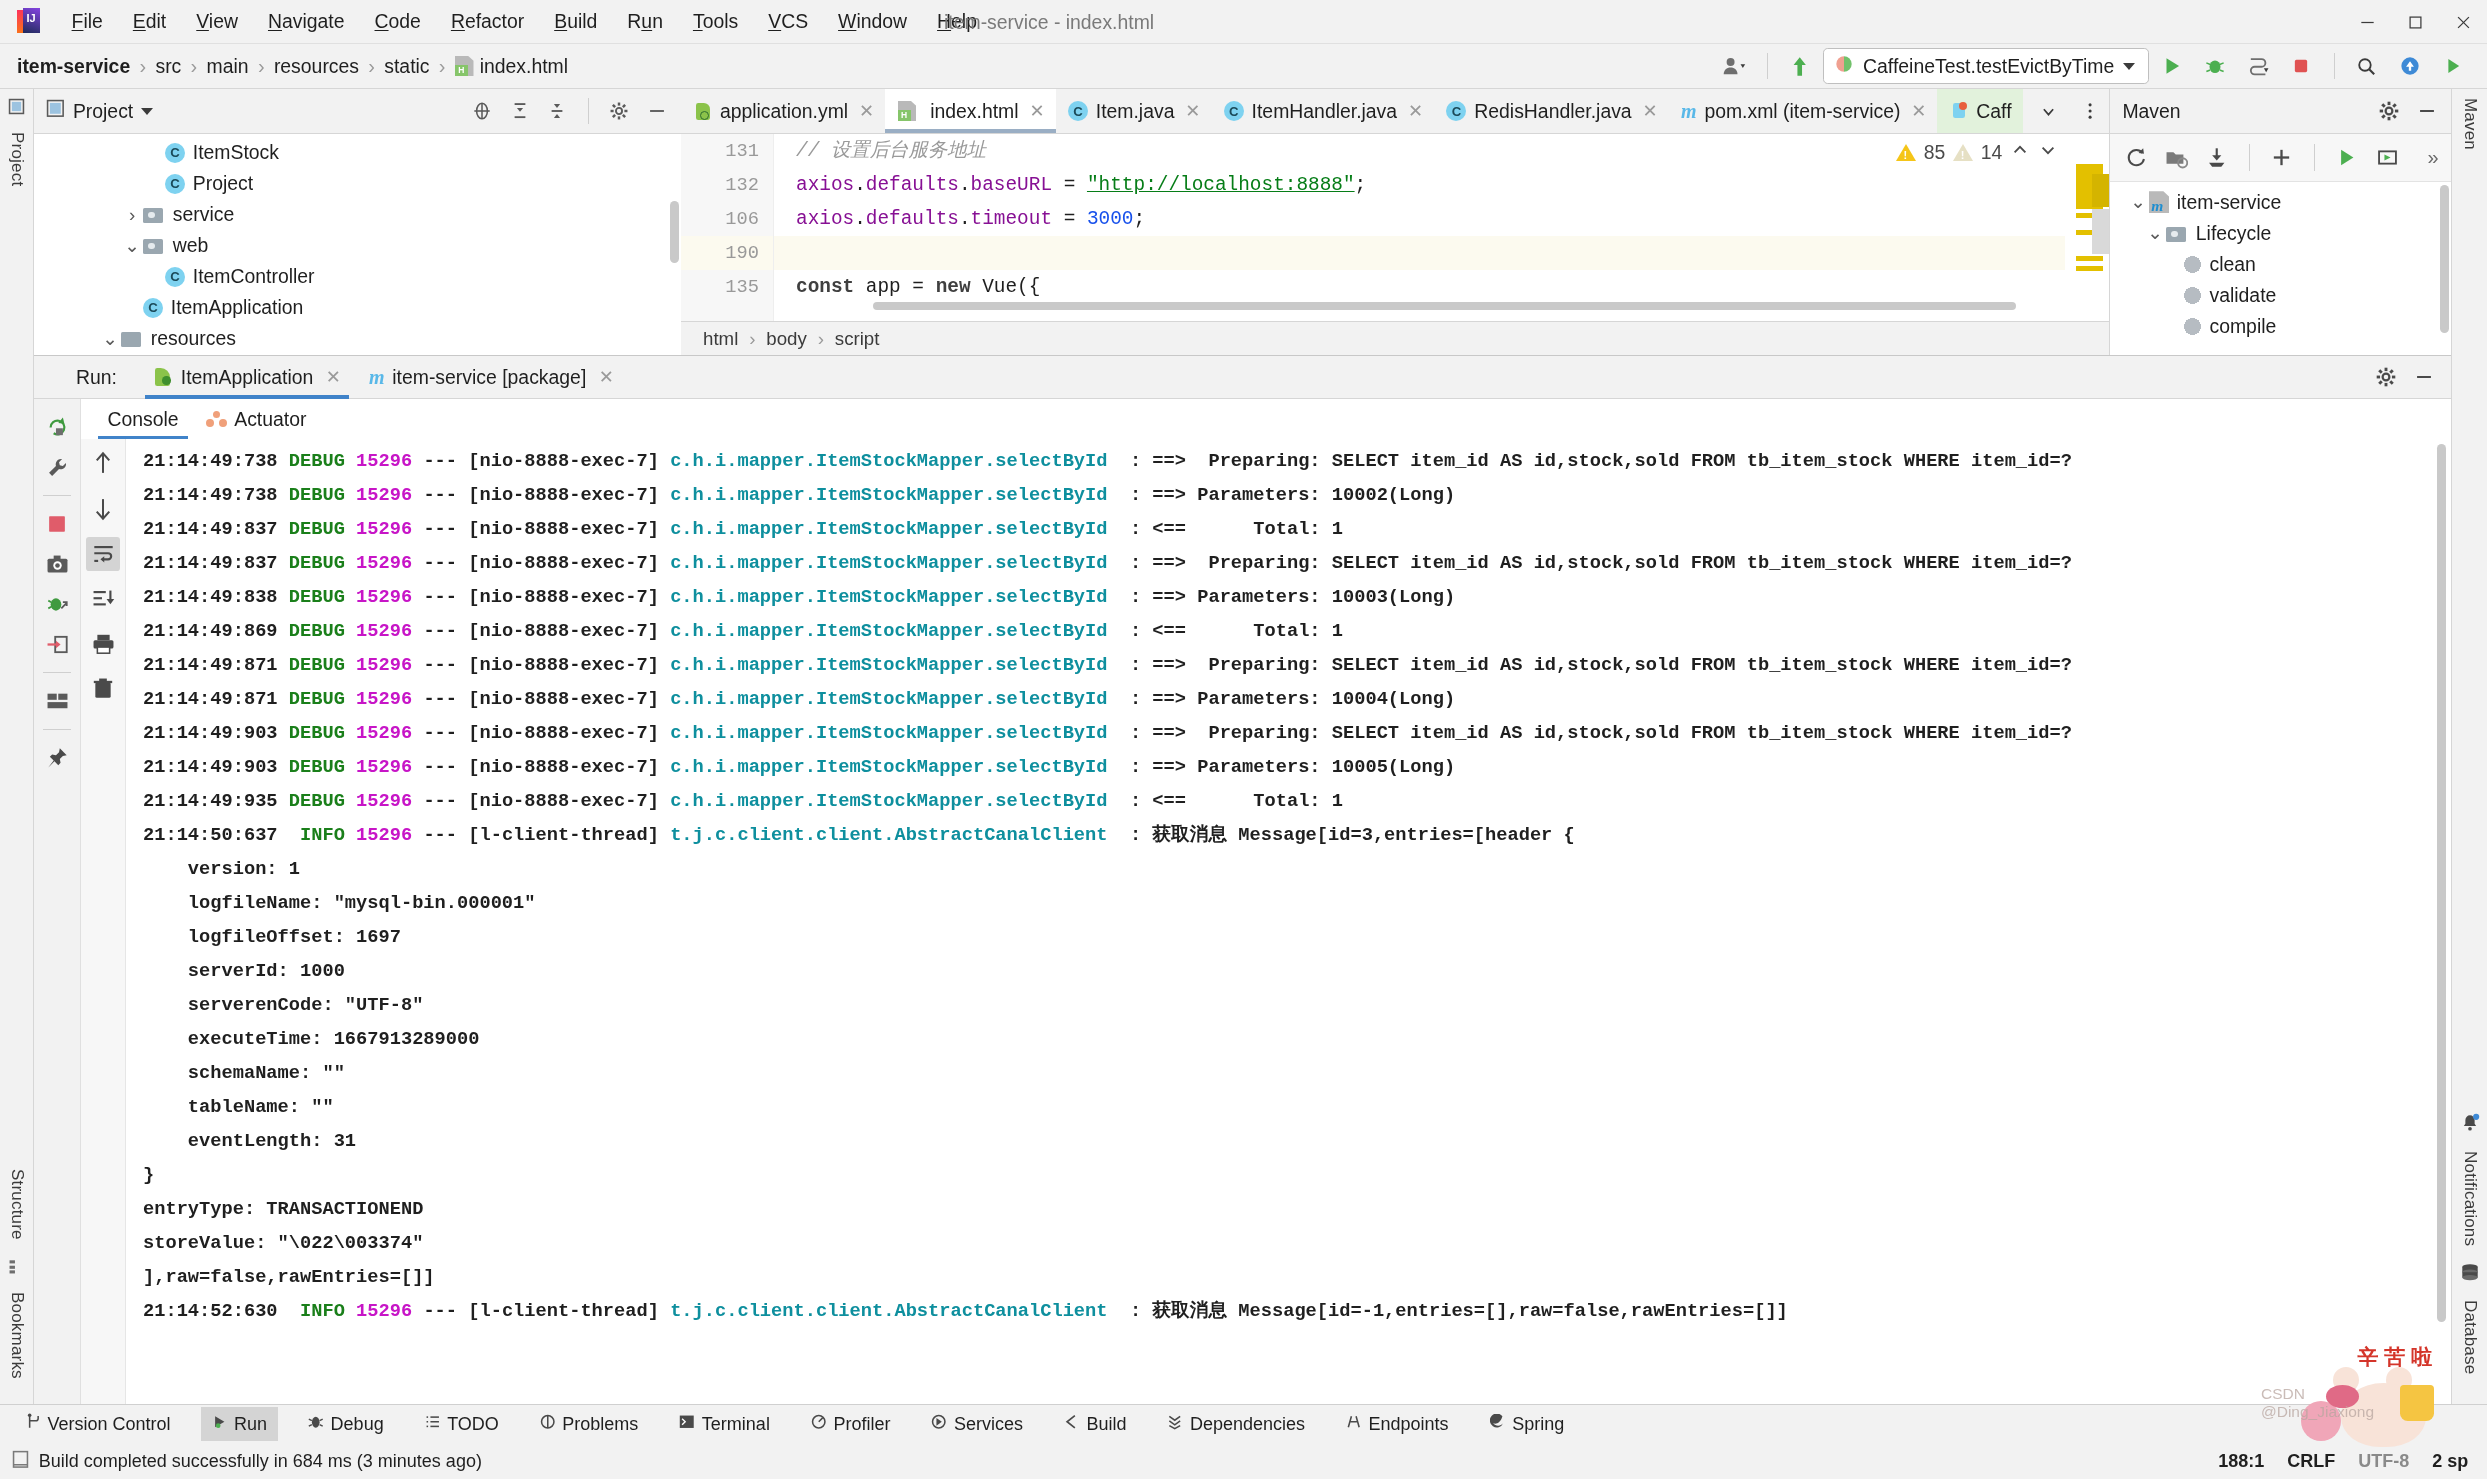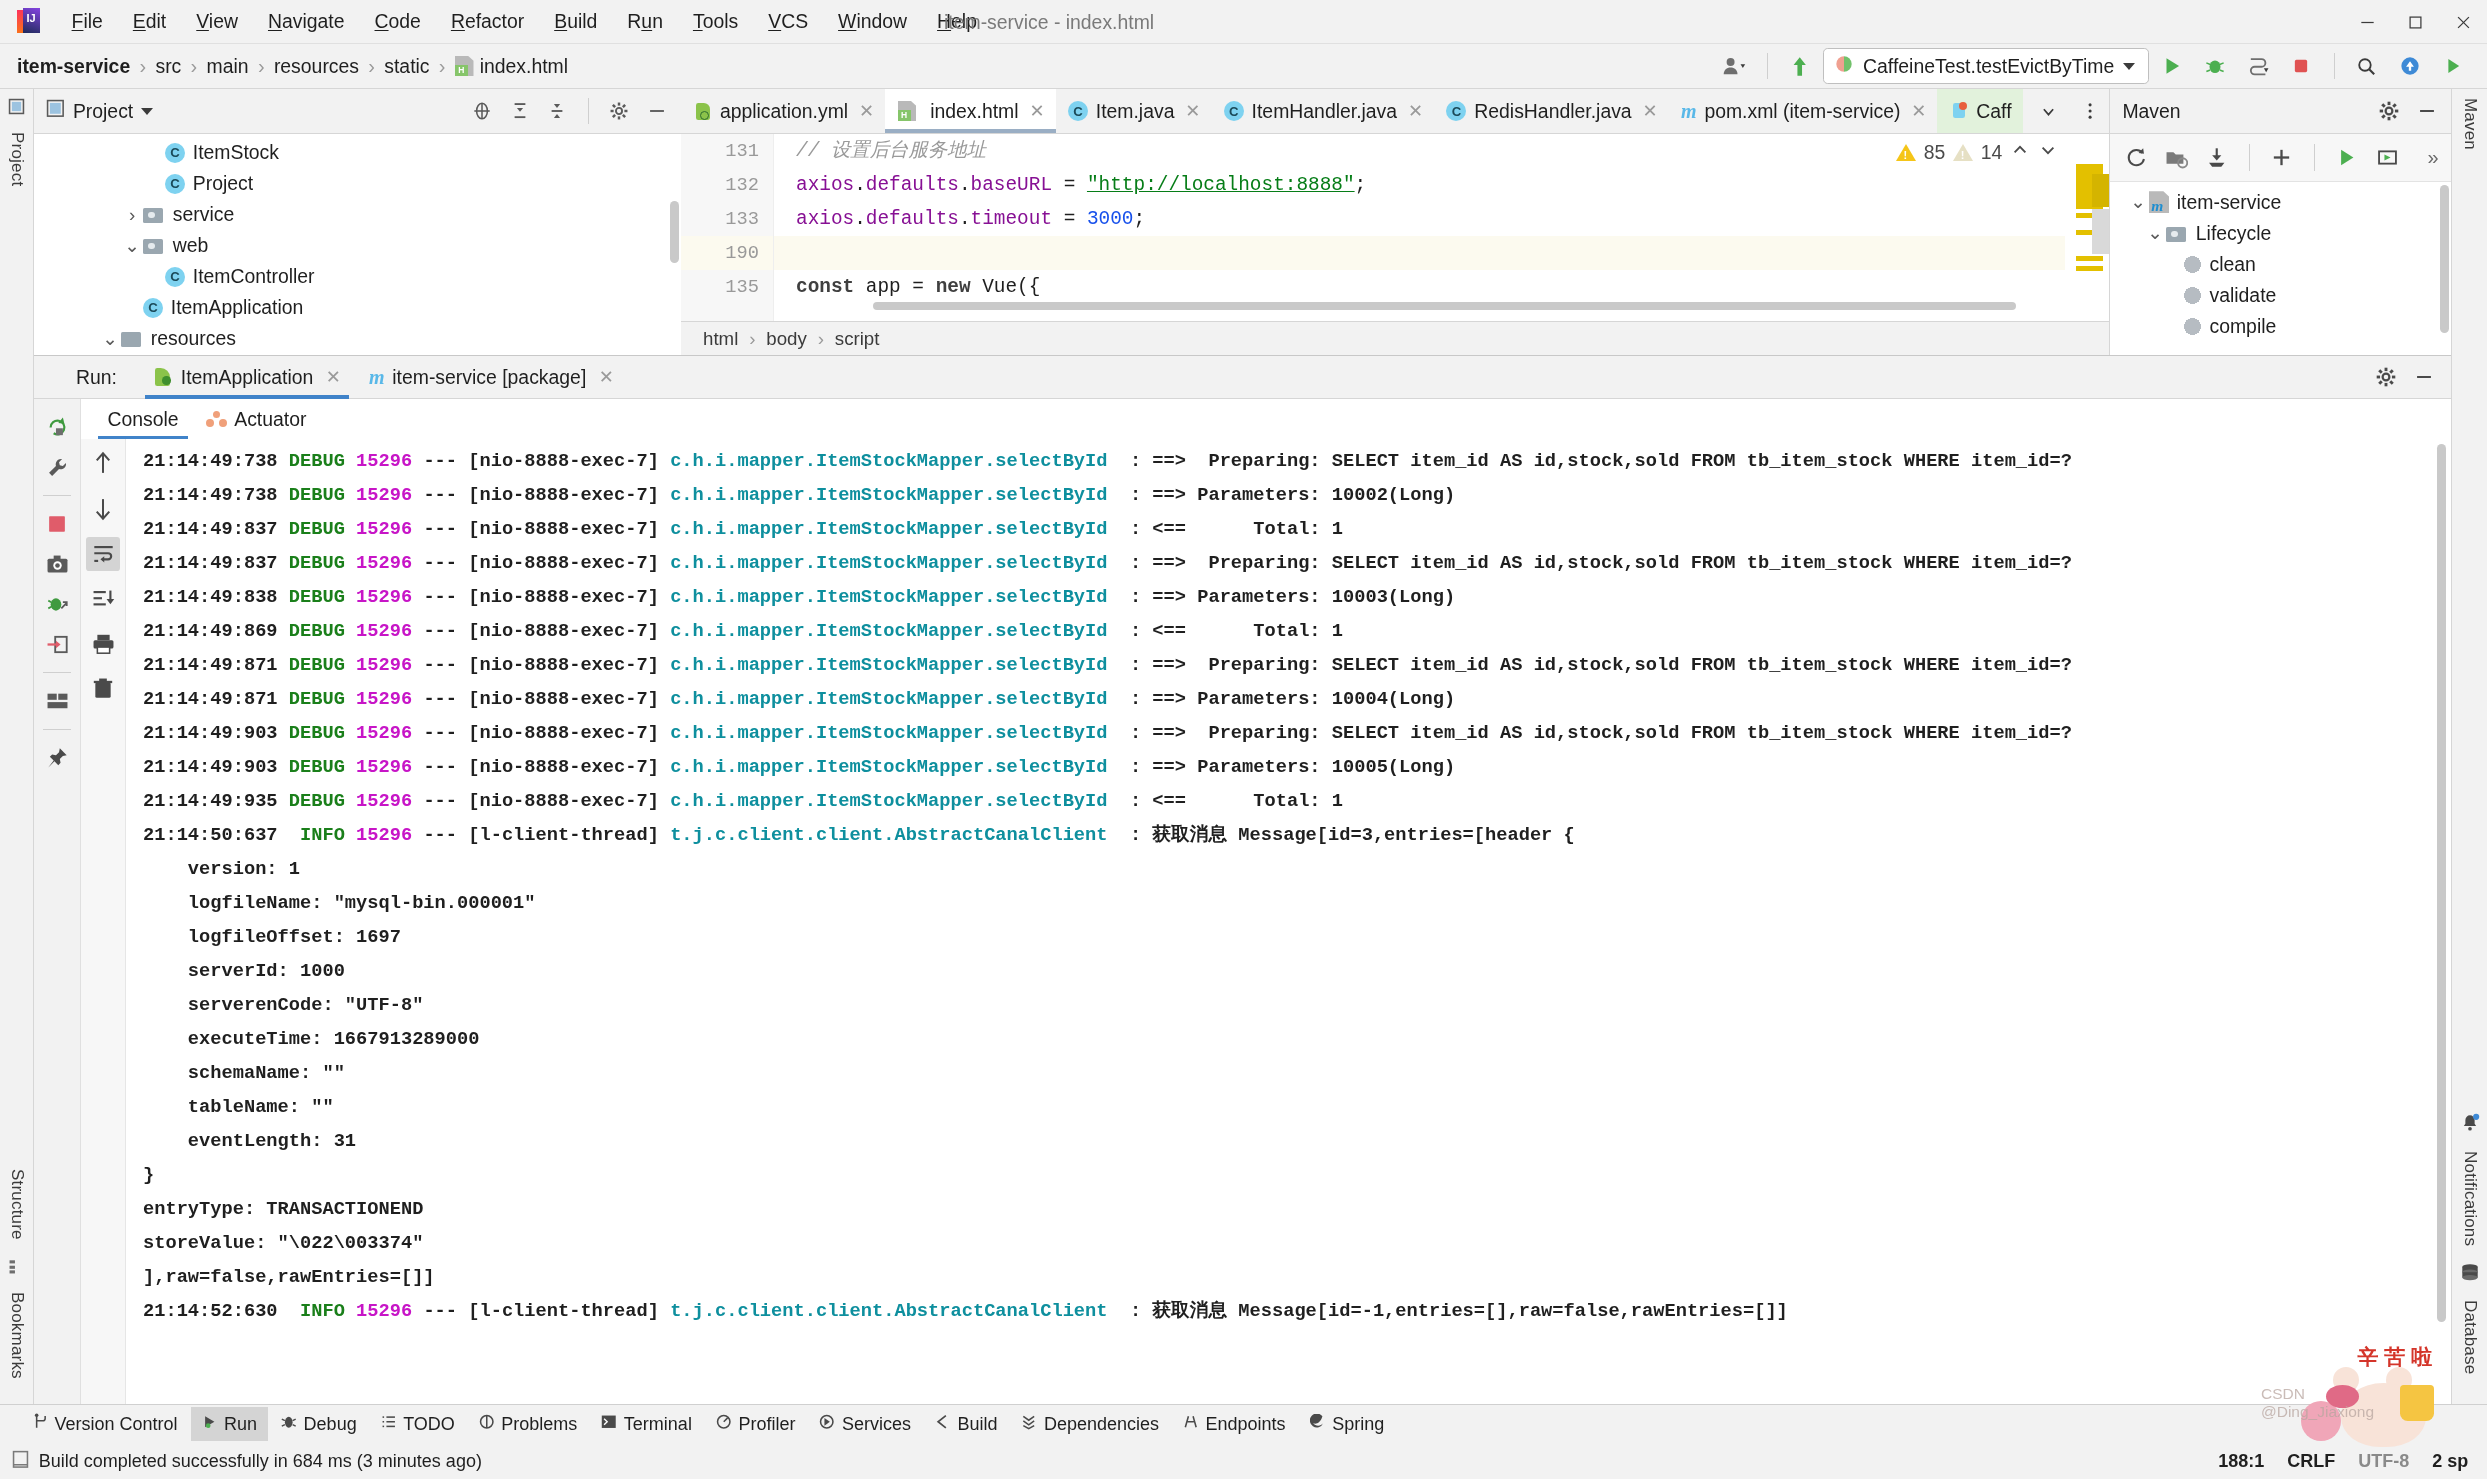--- a/index.html
+++ b/index.html
@@ -191,21 +191,21 @@
   .lg-thread{color:#1f1f1f;}
   .lg-logger{color:#0e8f9e;}
   .lg-msg{color:#1f1f1f;}
   #console-vscroll{position:absolute;right:4.7px;top:4.7px;width:9.3px;height:878px;background:#c9c9c9;border-radius:4.7px;}
 
   
   #right-strip{width:36px;background:#f2f2f2;border-left:0.8px solid #d6d6d6;flex:none;
     display:flex;flex-direction:column;align-items:center;}
 
   
-  #bottom-bar{height:39px;background:#f2f2f2;border-top:0.8px solid #d0d0d0;display:flex;align-items:center;padding-left:21px;gap:2px;}
+  #bottom-bar{height:39px;background:#f2f2f2;border-top:0.8px solid #d0d0d0;display:flex;align-items:center;padding-left:14px;gap:19px;}
   .bb{display:flex;align-items:center;gap:7px;padding:0 11px;height:34px;font-size:18px;white-space:nowrap;color:#1f1f1f;}
   .bb.sel{background:#d4d4d4;}
   #status-bar{height:37px;background:#f2f2f2;display:flex;align-items:center;padding-left:12.4px;font-size:18px;color:#1f1f1f;position:relative;}
   #status-right{position:absolute;right:18.7px;top:0;height:37px;display:flex;align-items:center;gap:23px;font-weight:bold;}
   .st-dim{color:#8a8a8a;}
 
   
   #mascot{position:absolute;right:47px;bottom:33px;width:179px;height:101px;pointer-events:none;}
   #mascot .txt{position:absolute;right:7.8px;top:-3.1px;color:#d4352a;font-size:21px;font-weight:bold;}
   #mascot .body{position:absolute;right:14px;bottom:0;width:85px;height:64px;background:#f8e3d8;border-radius:50% 50% 46% 46%;}
@@ -533,21 +533,21 @@
                     <circle cx="4" cy="13" r="2" fill="#3b3b3b"></circle>
                     <circle cx="4" cy="21" r="2" fill="#3b3b3b"></circle>
                   </svg>
               </span>
             </div>
           </div>
           <div id="editor-body">
             <div id="gutter">
                 <div class="lnum mono">131</div>
                 <div class="lnum mono">132</div>
-                <div class="lnum mono">133</div>
+                <div class="lnum mono">106</div>
                 <div class="lnum mono cur">190</div>
                 <div class="lnum mono">135</div>
               </div>
             <div id="code-area">
               <div class="cline mono"><span class="c-comment">// 设置后台服务地址</span></div>
                 <div class="cline mono"><span class="c-prop">axios</span><span class="c-plain">.</span><span class="c-prop">defaults</span><span class="c-plain">.</span><span class="c-prop">baseURL</span><span class="c-plain"> = </span><span class="c-str">"http://localhost:8888"</span><span class="c-plain">;</span></div>
                 <div class="cline mono"><span class="c-prop">axios</span><span class="c-plain">.</span><span class="c-prop">defaults</span><span class="c-plain">.</span><span class="c-prop">timeout</span><span class="c-plain"> = </span><span class="c-num">3000</span><span class="c-plain">;</span></div>
                 <div class="cline mono cur"></div>
                 <div class="cline mono"><span class="c-kw">const</span><span class="c-plain"> app = </span><span class="c-kw">new</span><span class="c-plain"> Vue({</span></div>
                 <div id="editor-hscroll"></div>

